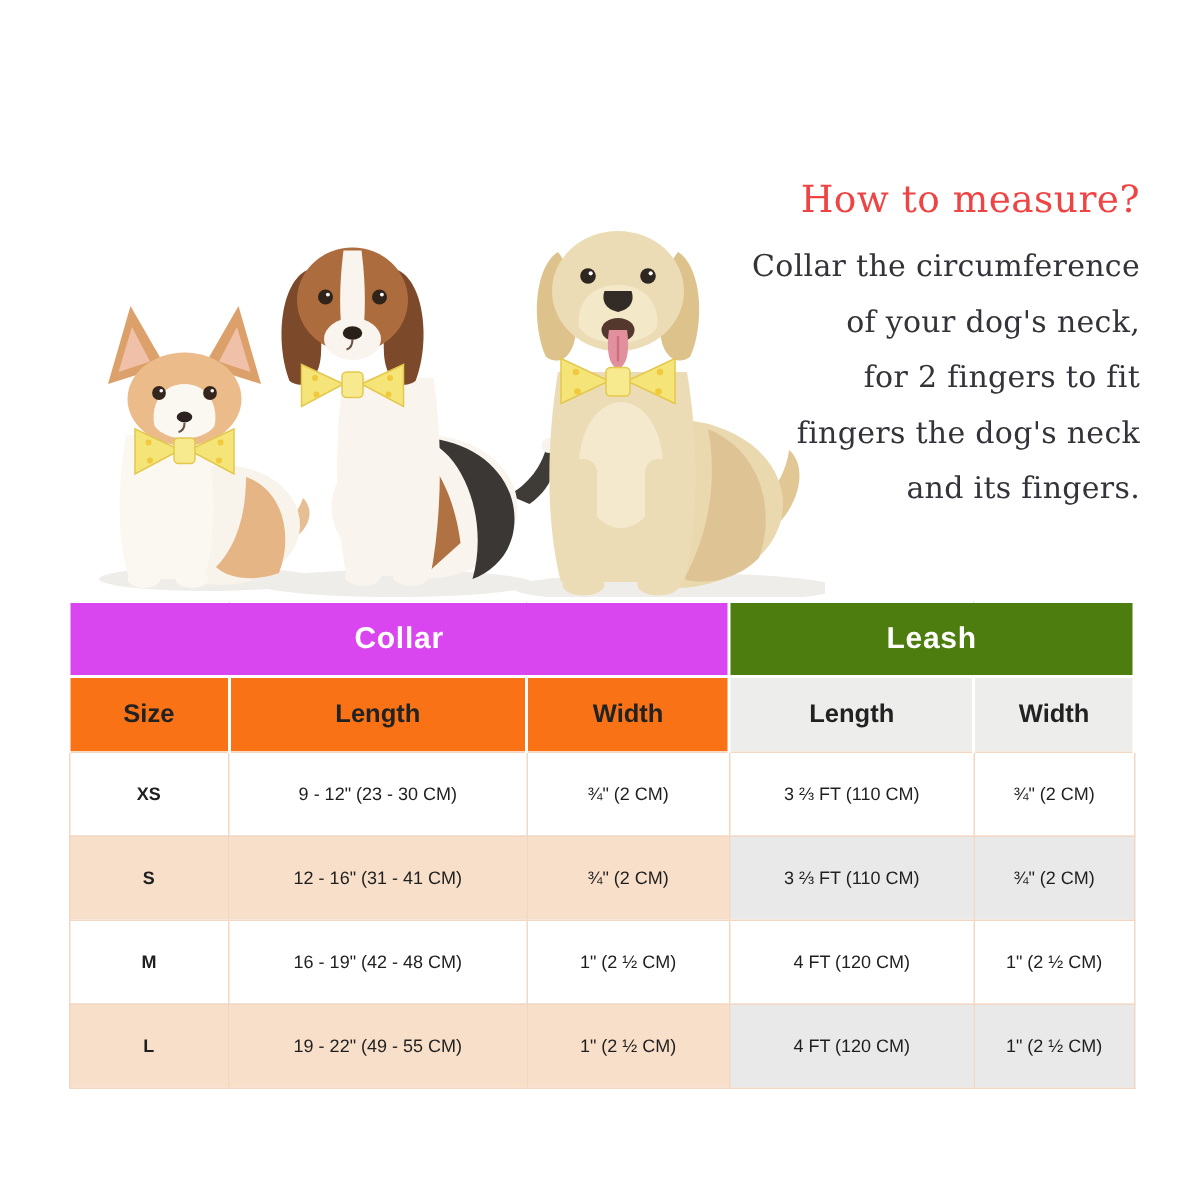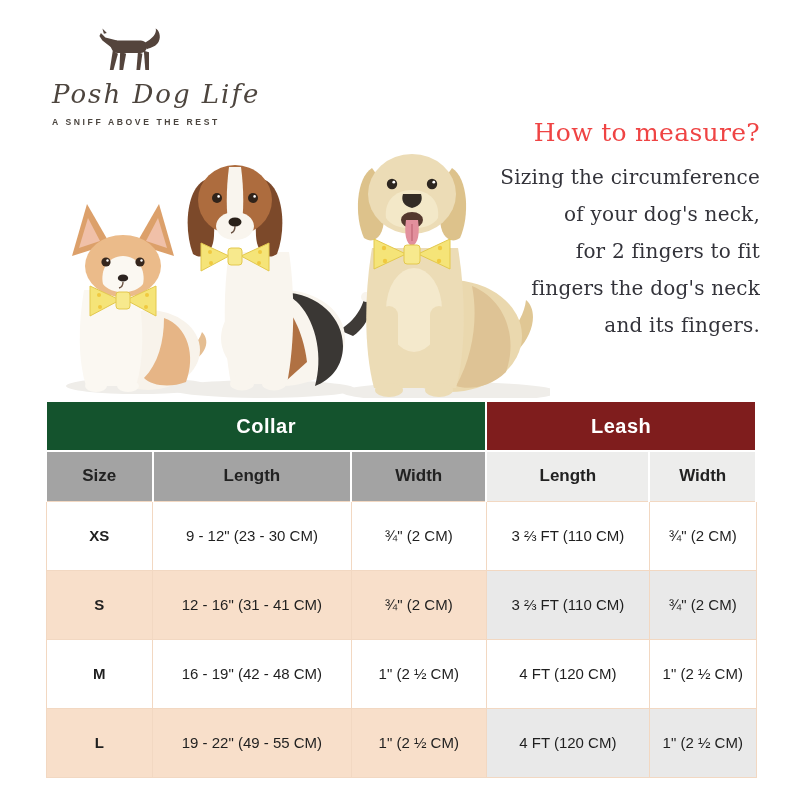--- a/index.html
+++ b/index.html
@@ -93,66 +93,49 @@
     vertical-align: middle;
   }
   th.group-cell {
     height: 50px;
     font-size: 20px;
     font-weight: 600;
     color: #ffffff;
     letter-spacing: 0.5px;
     border: 2px solid #ffffff;
   }
-  th.collar-group { background: #14532d; }
-  th.leash-group  { background: #7f1d1d; }
+  th.collar-group { background: #d946ef; }
+  th.leash-group  { background: #4d7c0f; }
   th.sub-cell {
     height: 50px;
     font-size: 17px;
     font-weight: 600;
     color: #222222;
-    background: #a3a3a3;
+    background: #f97316;
     border-left: 2px solid #ffffff;
     border-right: 2px solid #ffffff;
     border-bottom: 1px solid #f2d8c2;
   }
   th.sub-cell.leash { background: #ededec; }
   .size-table td {
-    height: 69px;
-    font-size: 15px;
+    height: 56px;
+    font-size: 12px;
     color: #1f1f1f;
     border: 1px solid #f2d8c2;
     background: #ffffff;
   }
   .size-table td.size-col { font-weight: bold; }
   .size-table tr.tinted td { background: #f8dfca; }
   .size-table tr.tinted td.leash { background: #e9e9e9; }
 </style>
 </head>
 <body>
 
 <div class="canvas">
 
-  <div class="logo">
-    <svg class="logo-icon" width="74" height="52" viewBox="0 0 100 70" aria-hidden="true">
-      <g fill="#54443c">
-
-        <path d="M30 22 L14 18 L8 12 L6 16 L10 22 L20 30 L24 34 Z"></path>
-        <path d="M12 13 L10 6 L16 12 Z"></path>
-        <rect x="22" y="22" width="48" height="17" rx="8"></rect>
-        <path d="M66 26 C78 20 84 12 82 6 C86 8 90 16 86 24 C83 30 76 32 70 34 Z"></path>
-        <path d="M24 36 L20 62 L25 62 L31 40 Z"></path>
-        <path d="M34 37 L33 62 L38 62 L42 40 Z"></path>
-        <path d="M58 38 L56 62 L61 62 L64 40 Z"></path>
-        <path d="M66 36 L68 62 L73 62 L73 38 Z"></path>
-      </g>
-    </svg>
-    <div class="brand">Posh Dog Life</div>
-    <div class="tagline">A SNIFF ABOVE THE REST</div>
-  </div>
 
 
   <svg class="dogs" width="492" height="258" viewBox="0 0 492 258" aria-hidden="true">
 
     <ellipse cx="80" cy="246" rx="72" ry="8" fill="#efede9"></ellipse>
     <ellipse cx="205" cy="249" rx="92" ry="9" fill="#efede9"></ellipse>
     <ellipse cx="392" cy="252" rx="108" ry="10" fill="#efede9"></ellipse>
 
     <g transform="translate(-22,6)">
       <path d="M150 218 C168 212 176 196 166 186 C162 198 152 208 140 212 Z" fill="#e5be92"></path>
@@ -249,21 +232,21 @@
         <circle cx="430" cy="108" r="2.2" fill="#f0c93f"></circle>
         <circle cx="429" cy="121" r="2.2" fill="#f0c93f"></circle>
         <rect x="394" y="105" width="16" height="19" rx="3" fill="#f7e98d" stroke="#e3c84d" stroke-width="1"></rect>
       </g>
     </g>
   </svg>
 
   <div class="measure-guide">
     <div class="measure-heading">How to measure?</div>
     <div class="measure-lines">
-        <div>Sizing the circumference</div>
+        <div>Collar the circumference</div>
         <div>of your dog's neck,</div>
         <div>for 2 fingers to fit</div>
         <div>fingers the dog's neck</div>
         <div>and its fingers.</div>
       </div>
   </div>
 
   <div class="size-table-wrap">
     <table class="size-table">
       <colgroup>

